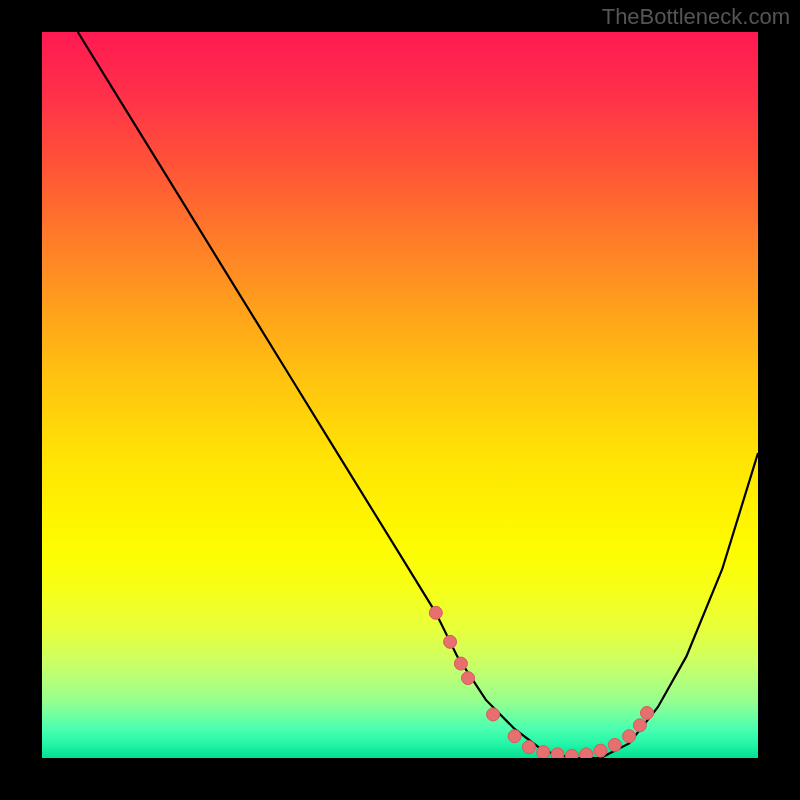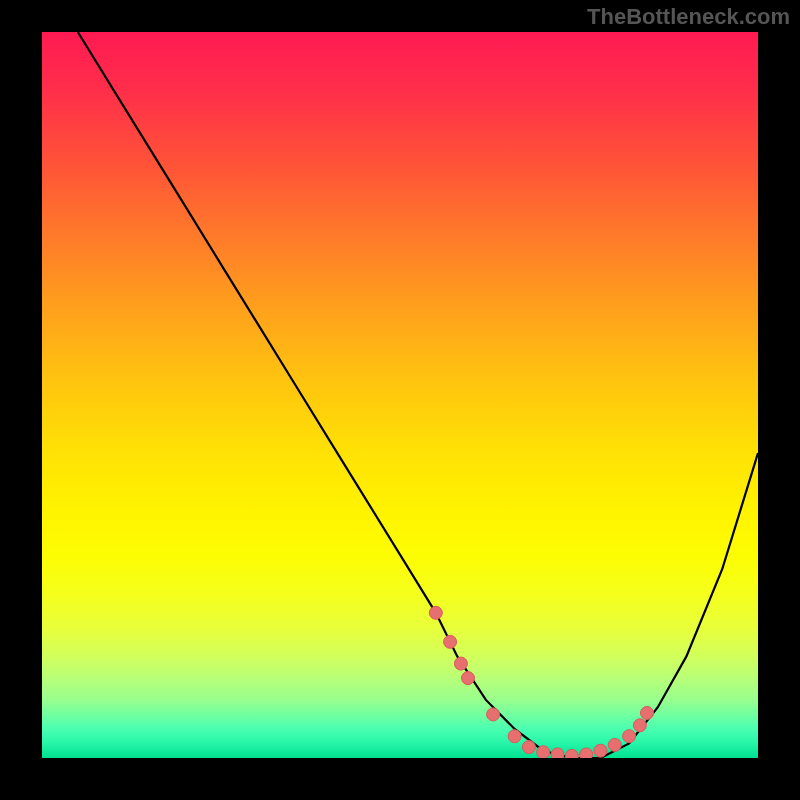--- a/index.html
+++ b/index.html
@@ -9,21 +9,21 @@
     background: #000;
     position: relative;
     font-family: Arial, sans-serif;
   }
   .watermark {
     position: absolute;
     top: 4px;
     right: 10px;
     color: #555;
     font-size: 22px;
-    font-weight: 700;
+    font-weight: 400;
     z-index: 10;
     text-align: right;
   }
   .plot-area {
     position: absolute;
     left: 42px;
     top: 32px;
     width: 716px;
     height: 726px;
     overflow: hidden;

